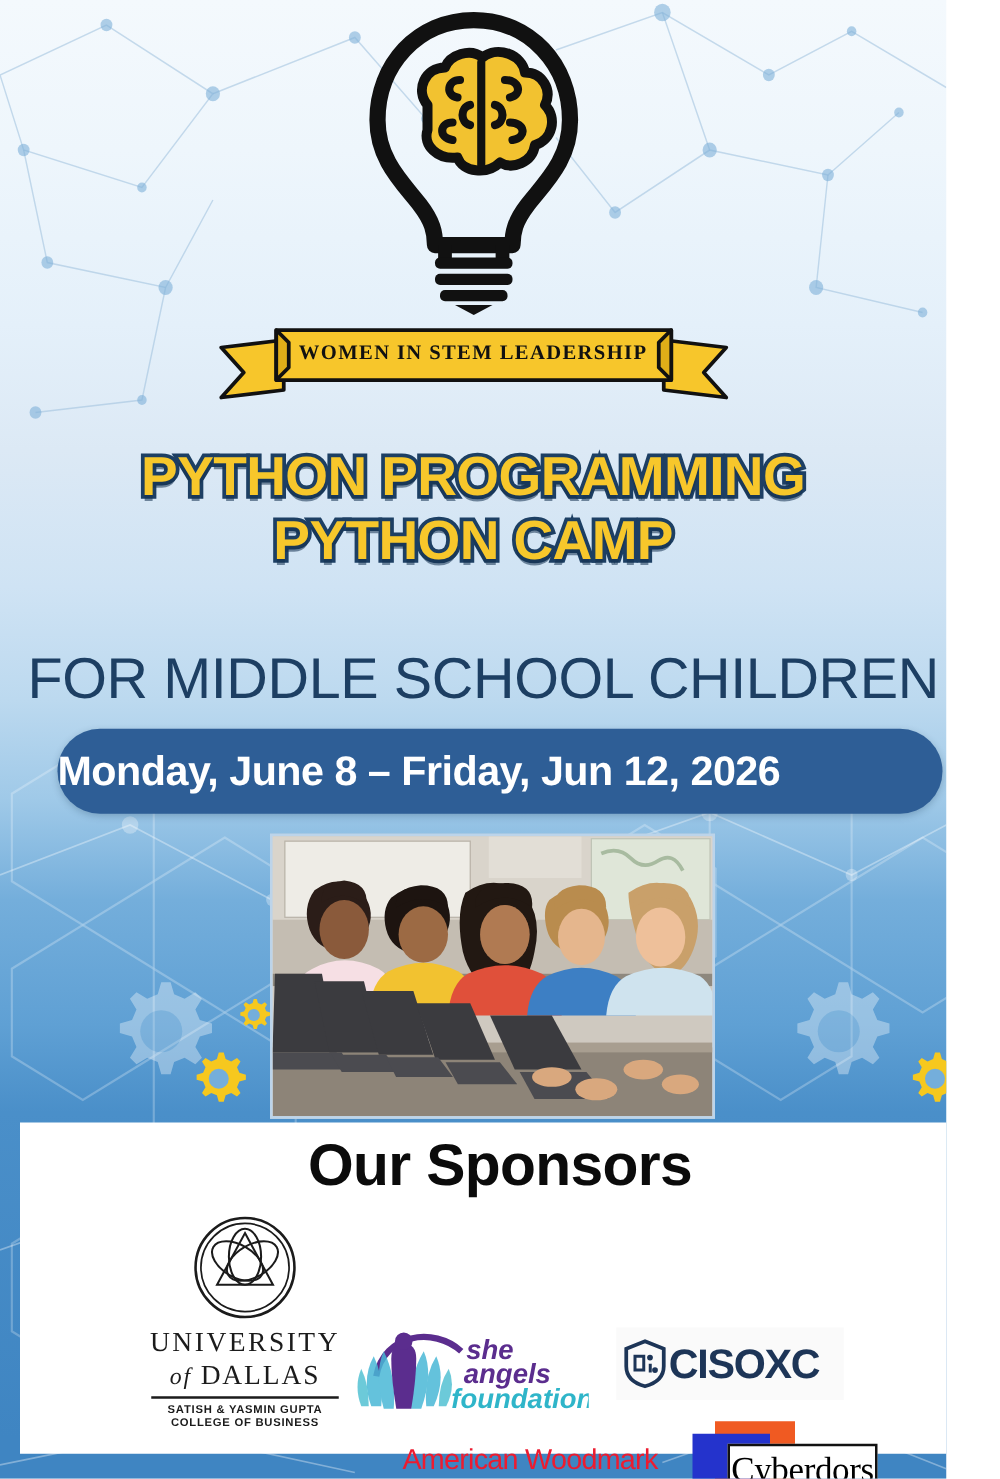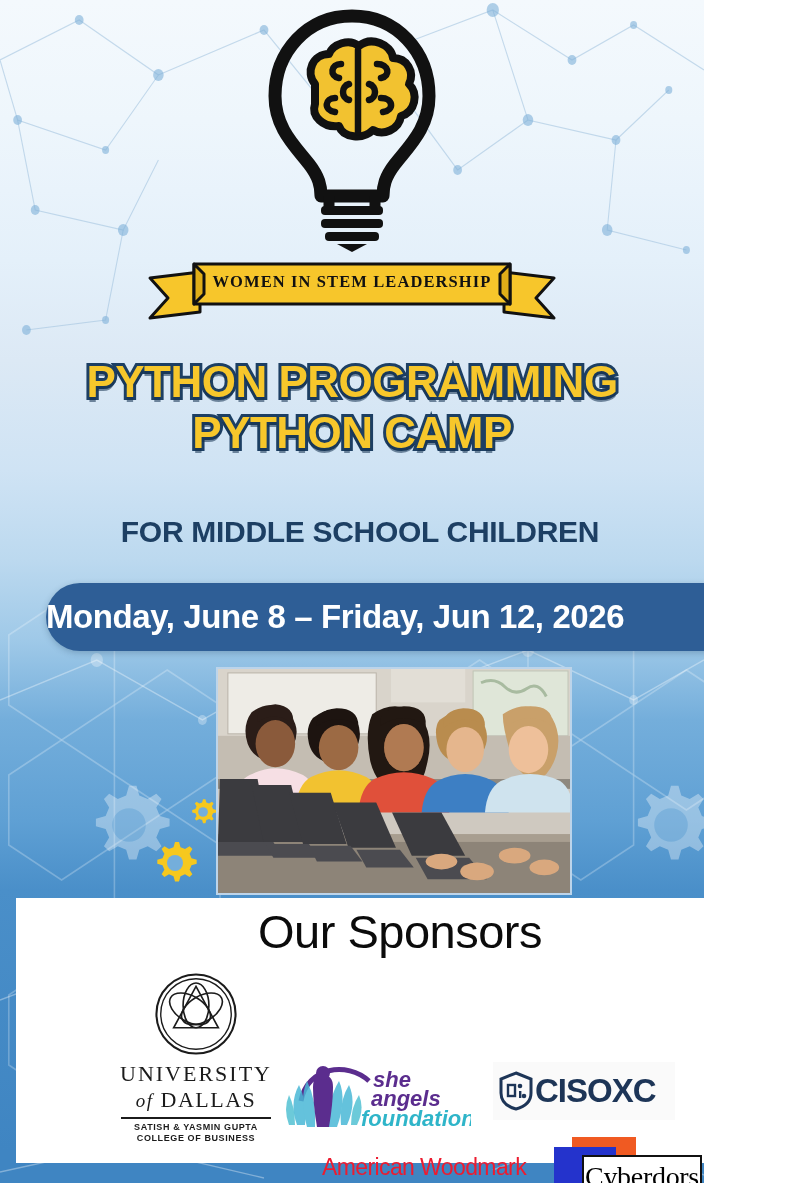--- a/index.html
+++ b/index.html
@@ -2,21 +2,21 @@
 <html><head>
 <meta charset="utf-8">
 <style>
   * { margin:0; padding:0; box-sizing:border-box; }
   body {
     width:800px; height:1183px; overflow:hidden;
     font-family:"Liberation Sans", sans-serif;
     background:#ffffff;
   }
   #flyer {
-    position:relative; width:704px; height:1183px; overflow:hidden;
+    position:relative; width:757px; height:1183px; overflow:hidden;
     background:
       linear-gradient(180deg,
         #f4f9fd 0px, #eef6fc 120px, #e4f0fa 260px,
         #dce9f5 360px, #cfe3f4 470px, #bcd9ef 560px,
         #9fc9e8 640px, #74aedb 720px, #5fa0d4 820px,
         #4a8fc9 890px, #3f85c2 1150px, #3f85c2 1183px);
   }
   
   .tex { position:absolute; inset:0; pointer-events:none; }
   .tex svg { width:100%; height:100%; display:block; }
@@ -41,21 +41,21 @@
     font-size:44px; line-height:0.98; letter-spacing:-0.5px;
     color:#F7C72B;
     -webkit-text-stroke:6px #1d3f63;
     paint-order:stroke fill;
     text-shadow:0 5px 0 rgba(20,50,80,.55);
   }
   .headline .l2 { display:block; margin-top:8px; }
 
   .subhead {
     position:absolute; left:16px; right:0; top:515px; text-align:center;
-    font-weight:bold; font-size:30px; letter-spacing:-0.3px; color:#1d3f63;
+    font-weight:normal; font-size:46px; letter-spacing:-0.3px; color:#1d3f63;
   }
 
   
   .pill {
     position:absolute; left:46px; top:583px; width:708px; height:68px;
     background:#2E5E96; border-radius:34px;
     display:flex; align-items:center; justify-content:flex-start;
     box-shadow:0 2px 6px rgba(20,50,80,.25);
   }
   .pill span { color:#fff; font-weight:bold; font-size:33px; letter-spacing:-0.4px; }
@@ -71,21 +71,21 @@
     border:2px solid #bcd4ea;
   }
   .photo svg { display:block; width:100%; height:100%; }
 
   
   .sponsors {
     position:absolute; left:16px; top:898px; width:768px; height:265px;
     background:#fff;
   }
   .sp-title {
-    text-align:center; font-weight:normal; font-size:47px; color:#0b0b0b;
+    text-align:center; font-weight:bold; font-size:47px; color:#0b0b0b;
     letter-spacing:-0.5px; margin-top:6px;
   }
   .sp-row { position:relative; height:200px; }
 
   .ud { position:absolute; left:85px; top:12px; width:190px; text-align:center; }
   .ud svg { display:block; margin:0 auto; }
   .ud-n1 { font-family:"Liberation Serif", serif; font-size:22px; letter-spacing:2px; color:#1b1b1b; margin-top:4px; }
   .ud-n2 { font-family:"Liberation Serif", serif; font-size:22px; letter-spacing:1.5px; color:#1b1b1b; }
   .ud-n2 i { font-size:19px; }
   .ud-rule { width:150px; height:2px; background:#1b1b1b; margin:4px auto 3px; }

